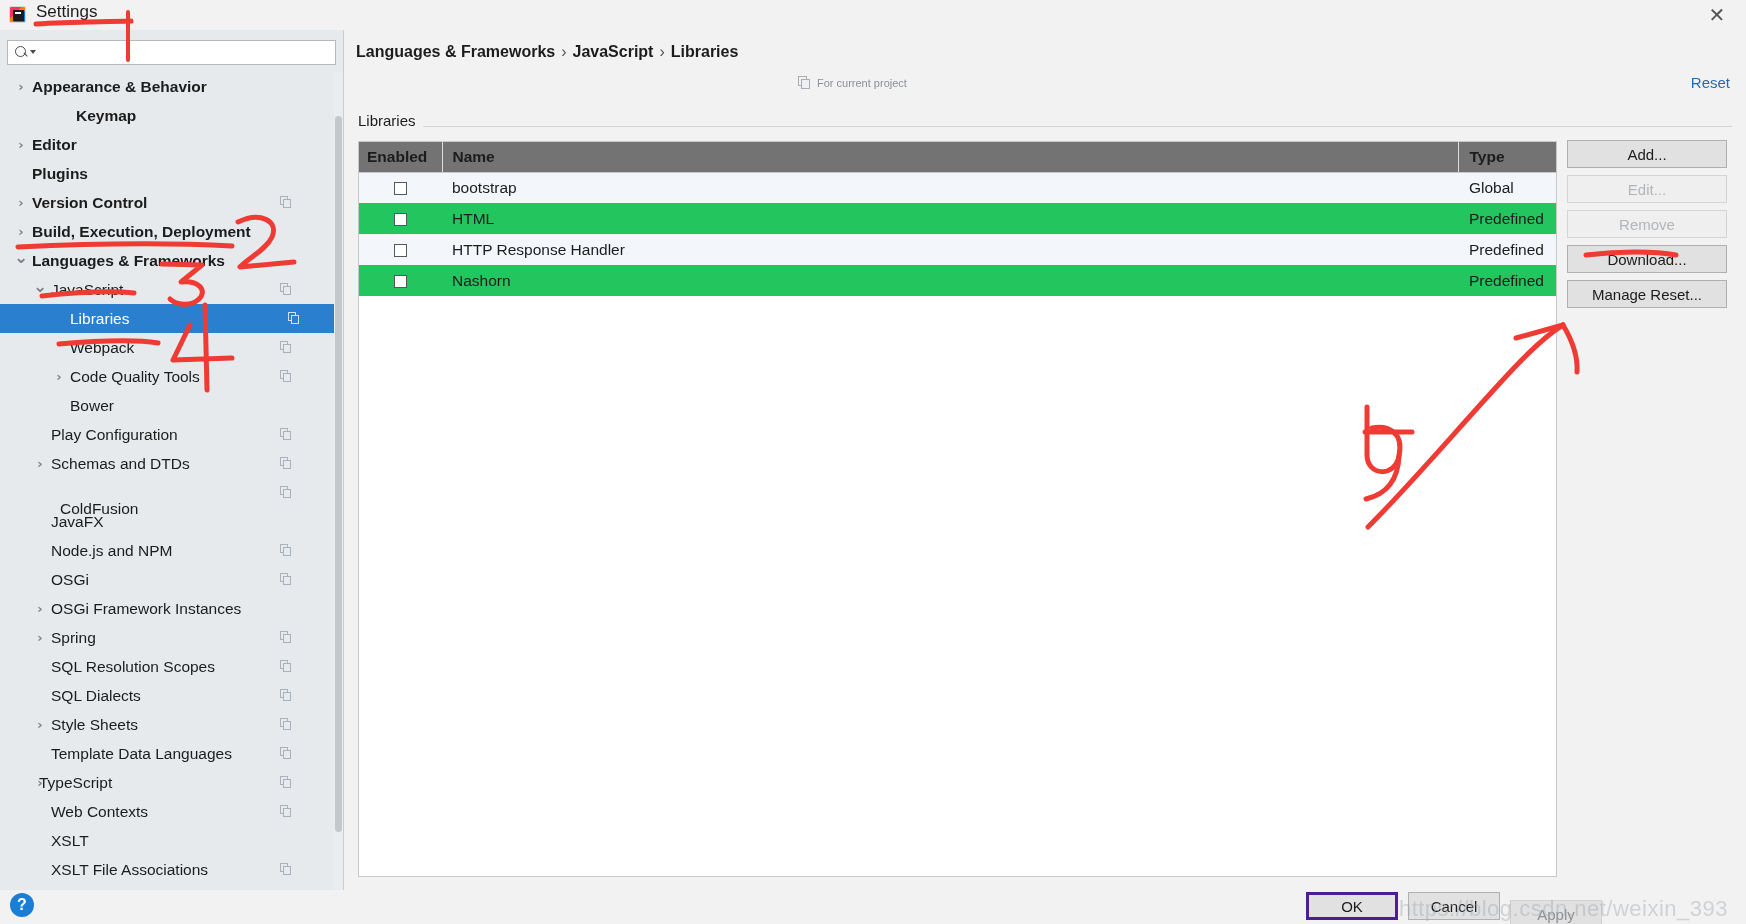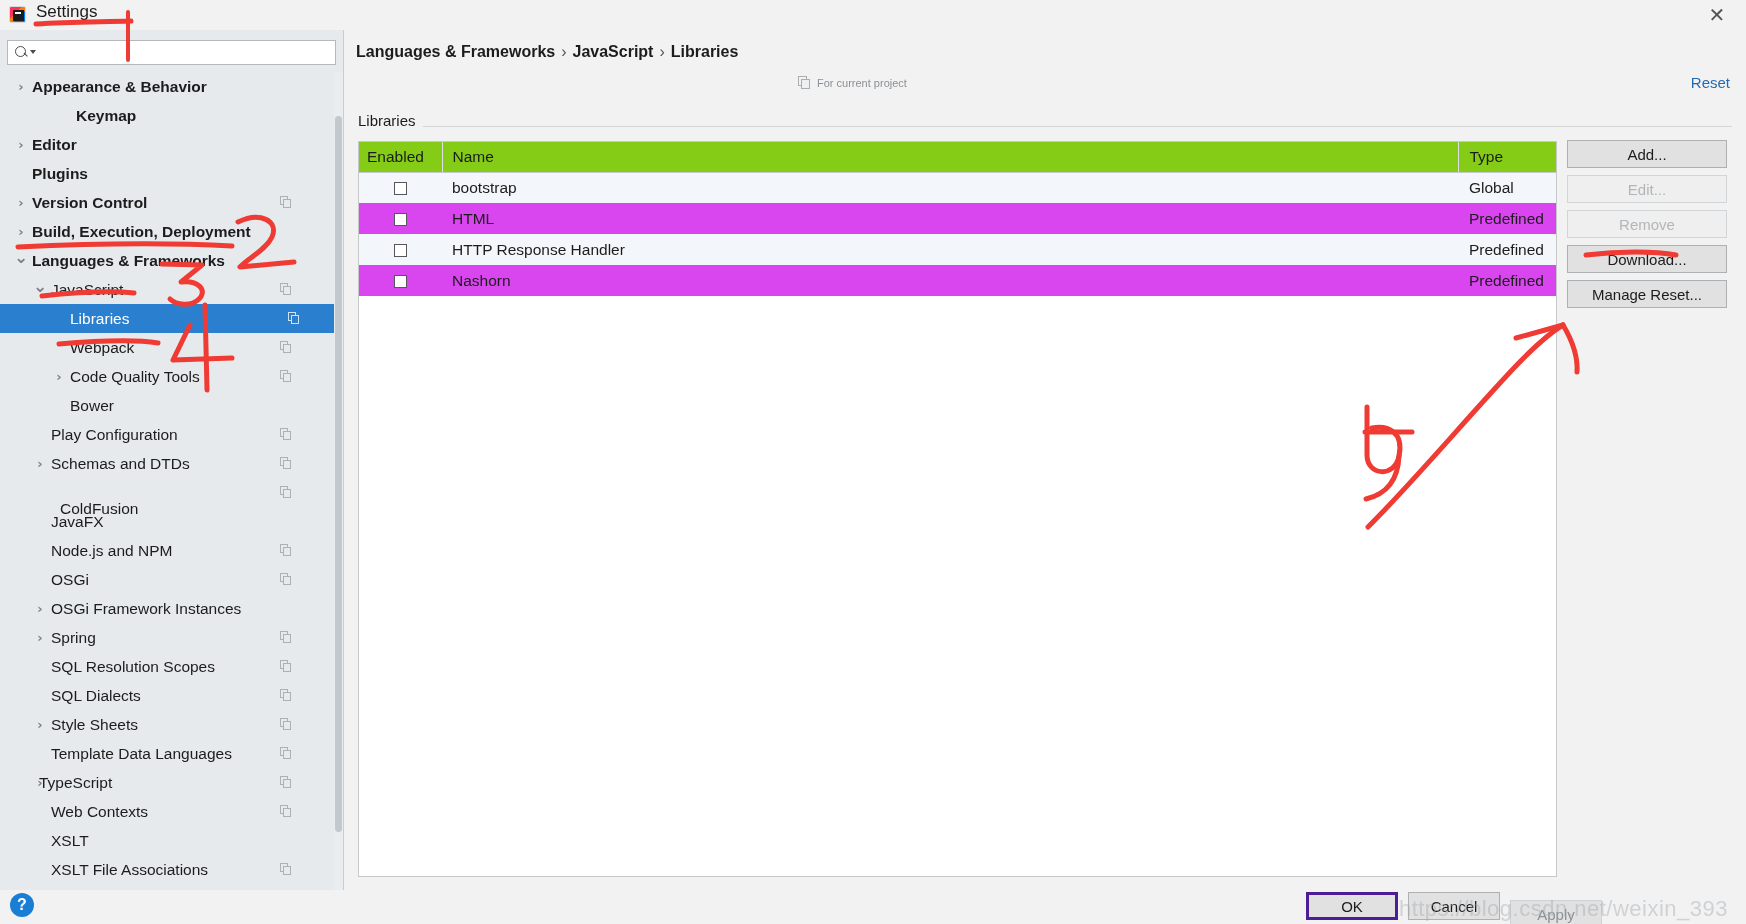--- a/index.html
+++ b/index.html
@@ -151,33 +151,33 @@
   .section-rule {
     position: absolute; left: 13px; top: 96px; width: 1374px; height: 1px; background: #d3d6d9;
   }
 
   .tablewrap {
     position: absolute; left: 13px; top: 111px; width: 1199px; height: 736px;
     background: #ffffff; border: 1px solid #c6c9cc;
   }
   table.libs { width: 100%; border-collapse: collapse; table-layout: fixed; }
   table.libs th {
-    height: 30px; font-weight: normal; font-size: 15.5px; color: #1c1c1c;
-    background: #84cc16; border-bottom: 1px solid #c6c9cc; text-align: left;
+    height: 30px; font-weight: bold; font-size: 15.5px; color: #1c1c1c;
+    background: #737373; border-bottom: 1px solid #c6c9cc; text-align: left;
     padding: 0 10px;
   }
   table.libs th.c-enabled { width: 83px; border-right: 1px solid #dcdfe2; text-align: left; padding-left: 8px;}
   table.libs th.c-type { width: 98px; border-left: 1px solid #dcdfe2; padding-left: 11px; }
   table.libs td {
     height: 31px; font-size: 15.5px; color: #1c1c1c; padding: 0 10px;
   }
   table.libs td.c-enabled { text-align: center; padding: 0; }
   table.libs td.c-type { padding-left: 11px; }
   table.libs tr.odd td { background: #f3f6fa; }
-  table.libs tr.even td { background: #d946ef; }
+  table.libs tr.even td { background: #22c55e; }
   .cb {
     display: inline-block; width: 13px; height: 13px;
     border: 1.4px solid #54585c; background: #fff; vertical-align: middle;
   }
 
   .btncol { position: absolute; left: 1222px; top: 110px; width: 160px; }
   .sidebtn {
     display: block; width: 160px; height: 28px; margin-bottom: 7px;
     background: #e1e1e1; border: 1px solid #adb1b4;
     font-size: 15px; color: #1c1c1c; font-family: "Liberation Sans", sans-serif;

